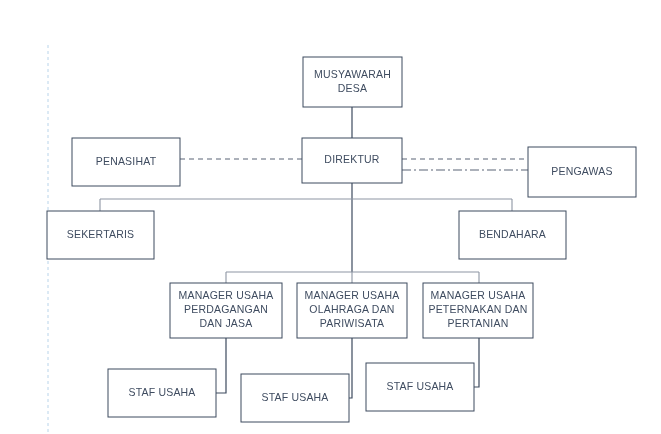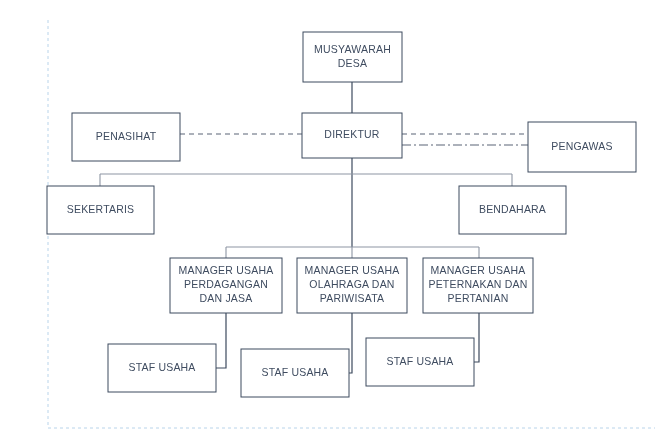--- a/index.html
+++ b/index.html
@@ -11,20 +11,21 @@
   body {
     width: 661px;
     height: 434px;
     font-family: "Liberation Sans", sans-serif;
     overflow: hidden;
   }
   #chart-root {
     position: relative;
     width: 661px;
     height: 348px;
+    margin-top: 25px;
   }
   svg.diagram {
     display: block;
     width: 661px;
     height: 434px;
   }
   .node-rect {
     fill: #ffffff;
     stroke: #3d4a5e;
     stroke-width: 1;

